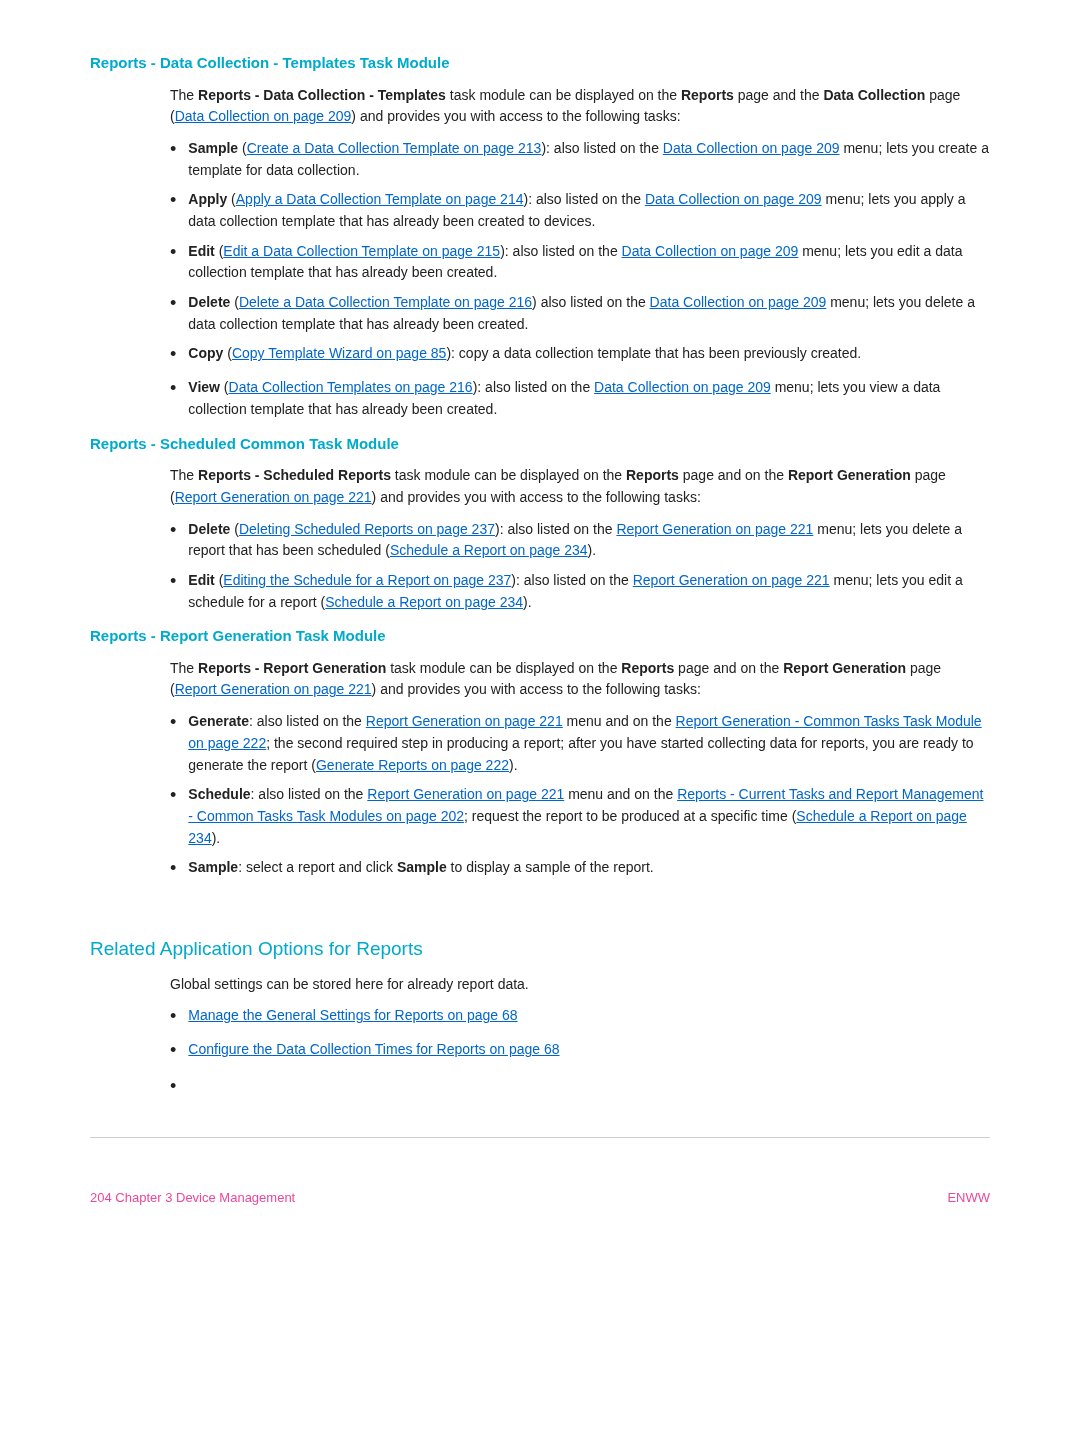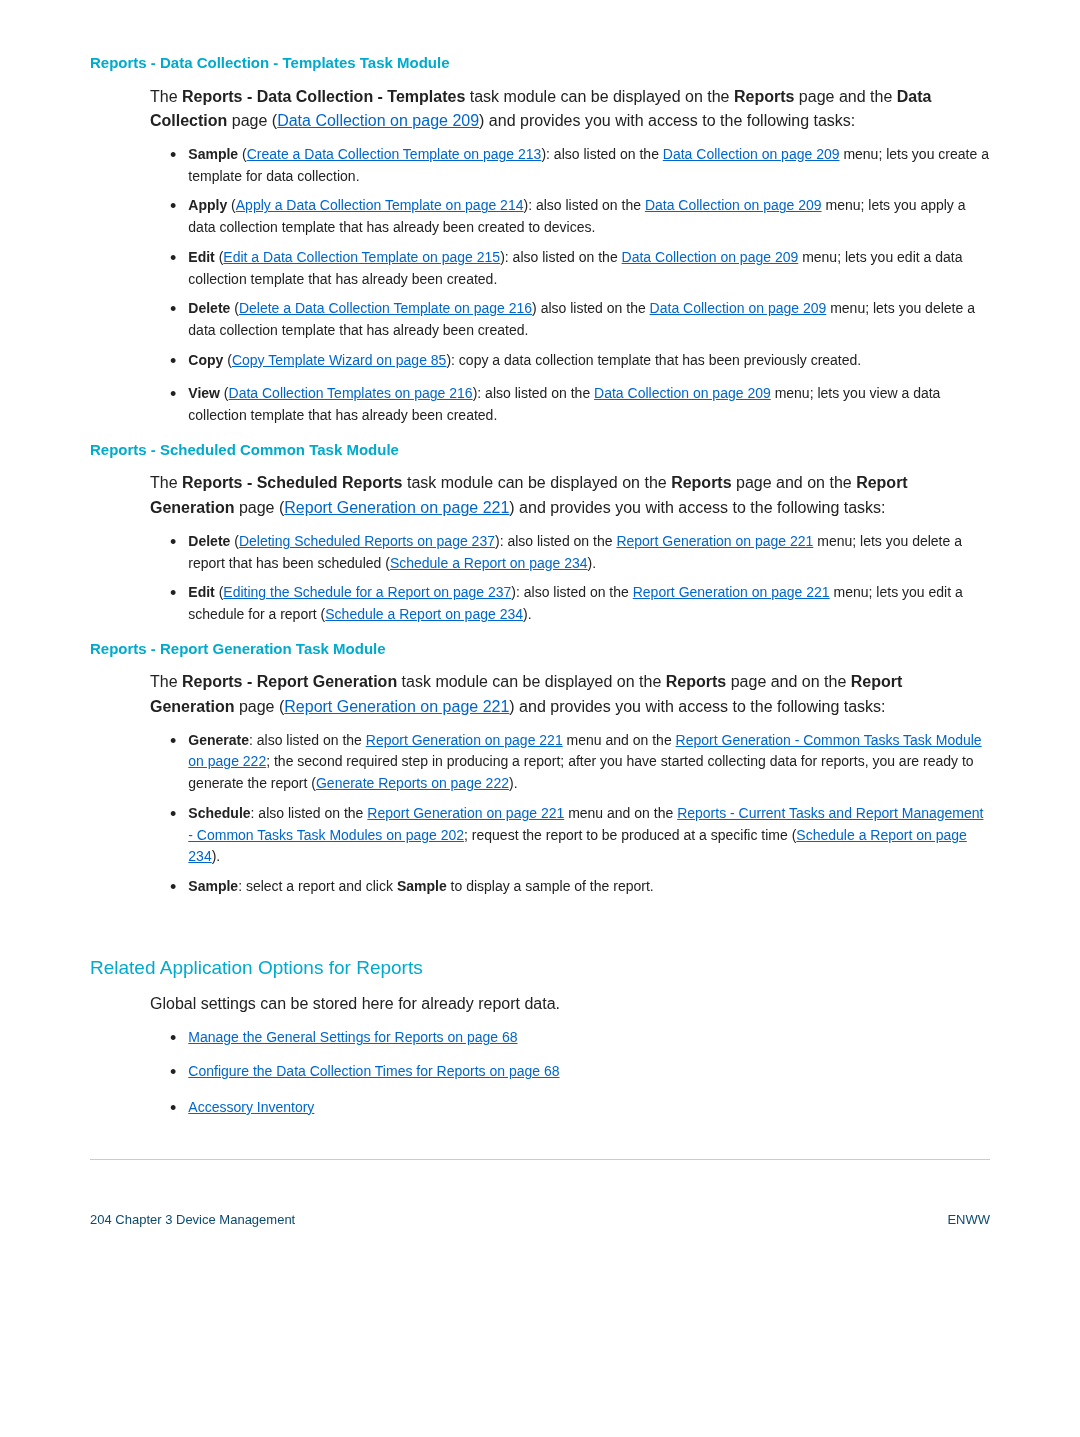--- a/index.html
+++ b/index.html
@@ -23,23 +23,23 @@
       margin-top: 12px;
     }
     h1.main-heading {
       color: #00aacc;
       font-size: 19px;
       font-weight: normal;
       margin-bottom: 10px;
       margin-top: 52px;
     }
     .body-text {
-      margin-left: 60px;
+      margin-left: 80px;
       margin-bottom: 10px;
-      font-size: 16px;
+      font-size: 14px;
       line-height: 1.55;
     }
     .bullet-list {
       margin-left: 80px;
       margin-bottom: 10px;
       list-style: none;
       padding-left: 0;
     }
     .bullet-list li {
       display: flex;
@@ -64,21 +64,21 @@
       cursor: pointer;
     }
     strong, b {
       font-weight: bold;
     }
     .footer {
       margin-top: 50px;
       display: flex;
       justify-content: space-between;
       font-size: 13px;
-      color: #0c4a6e;
+      color: #ec4899;
       border-top: none;
     }
     hr.divider {
       border: none;
       border-top: 1px solid #ccc;
       margin: 36px 0 0 0;
     }
   </style>
 </head>
 <body>
@@ -168,21 +168,20 @@
     <li>
       <span class="bullet-dot">•</span>
       <span class="li-content"><a class="link">Configure the Data Collection Times for Reports on page 68</a></span>
     </li>
   </ul>
 
 
   <ul class="bullet-list">
     <li>
       <span class="bullet-dot">•</span>
-      <span class="li-content"><a class="link">Accessory Inventory</a></span>
     </li>
   </ul>
 
   <hr class="divider">
 
   <div class="footer">
     <span>204    Chapter 3    Device Management</span>
     <span>ENWW</span>
   </div>
 

